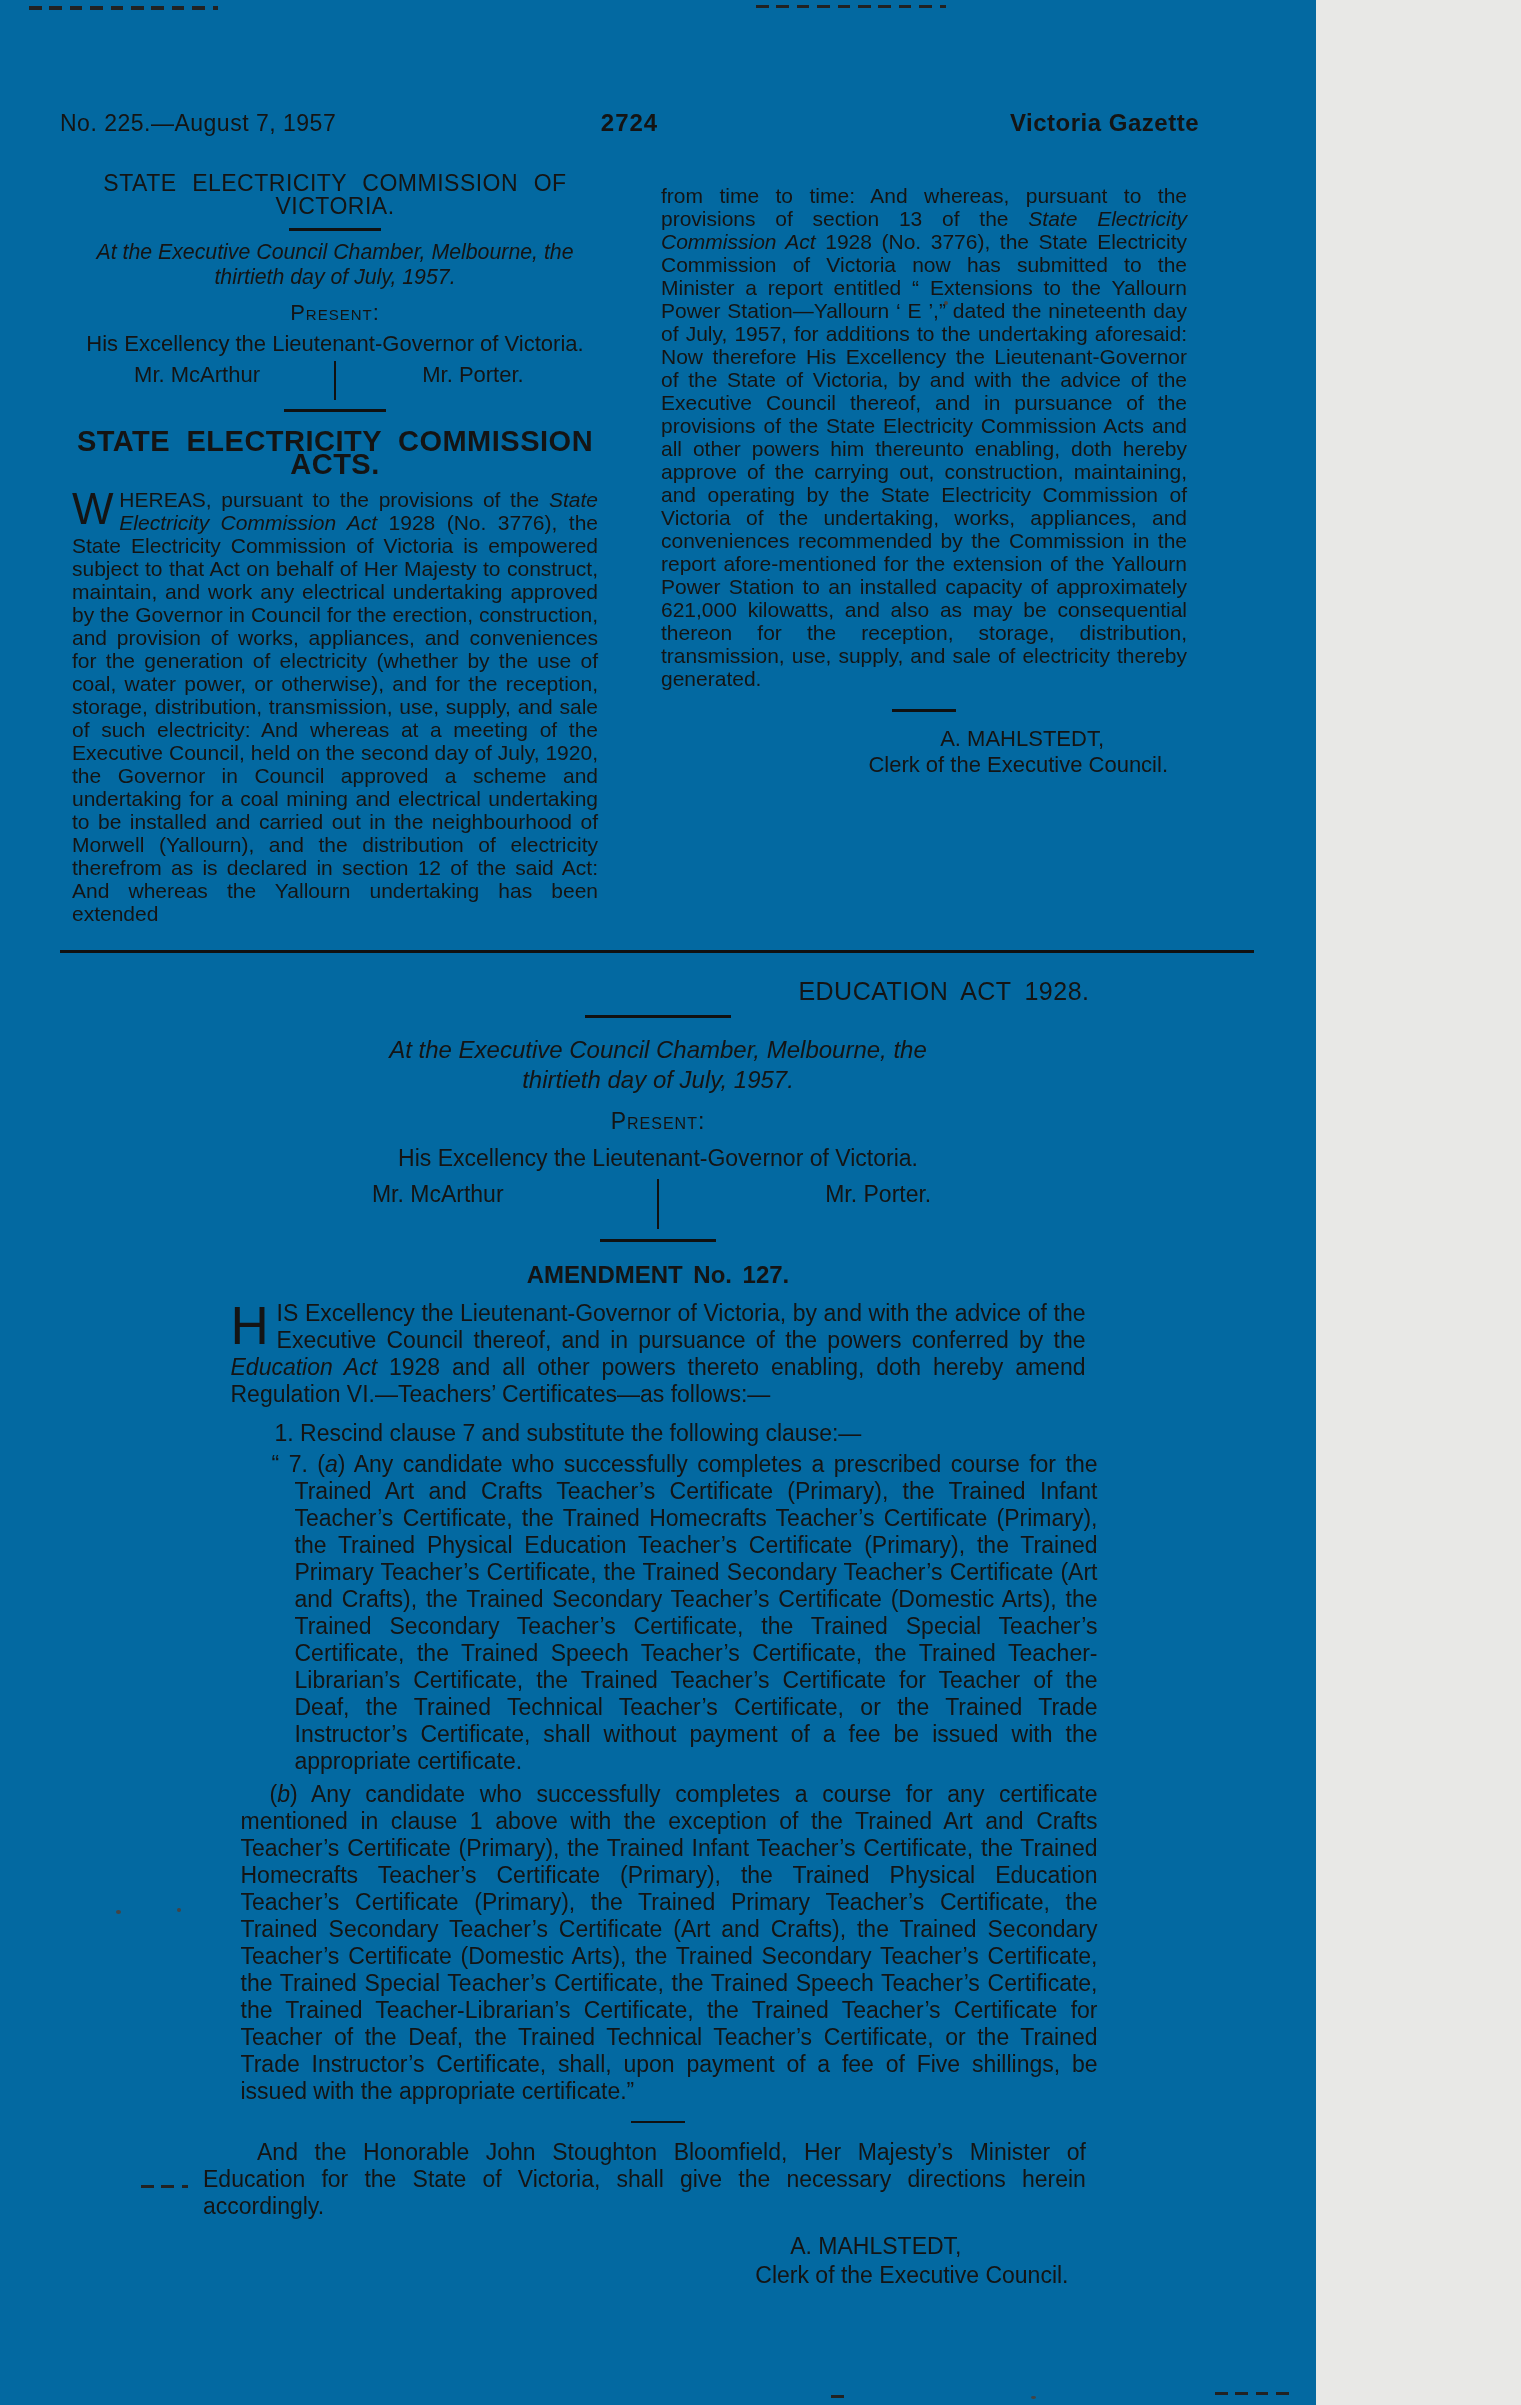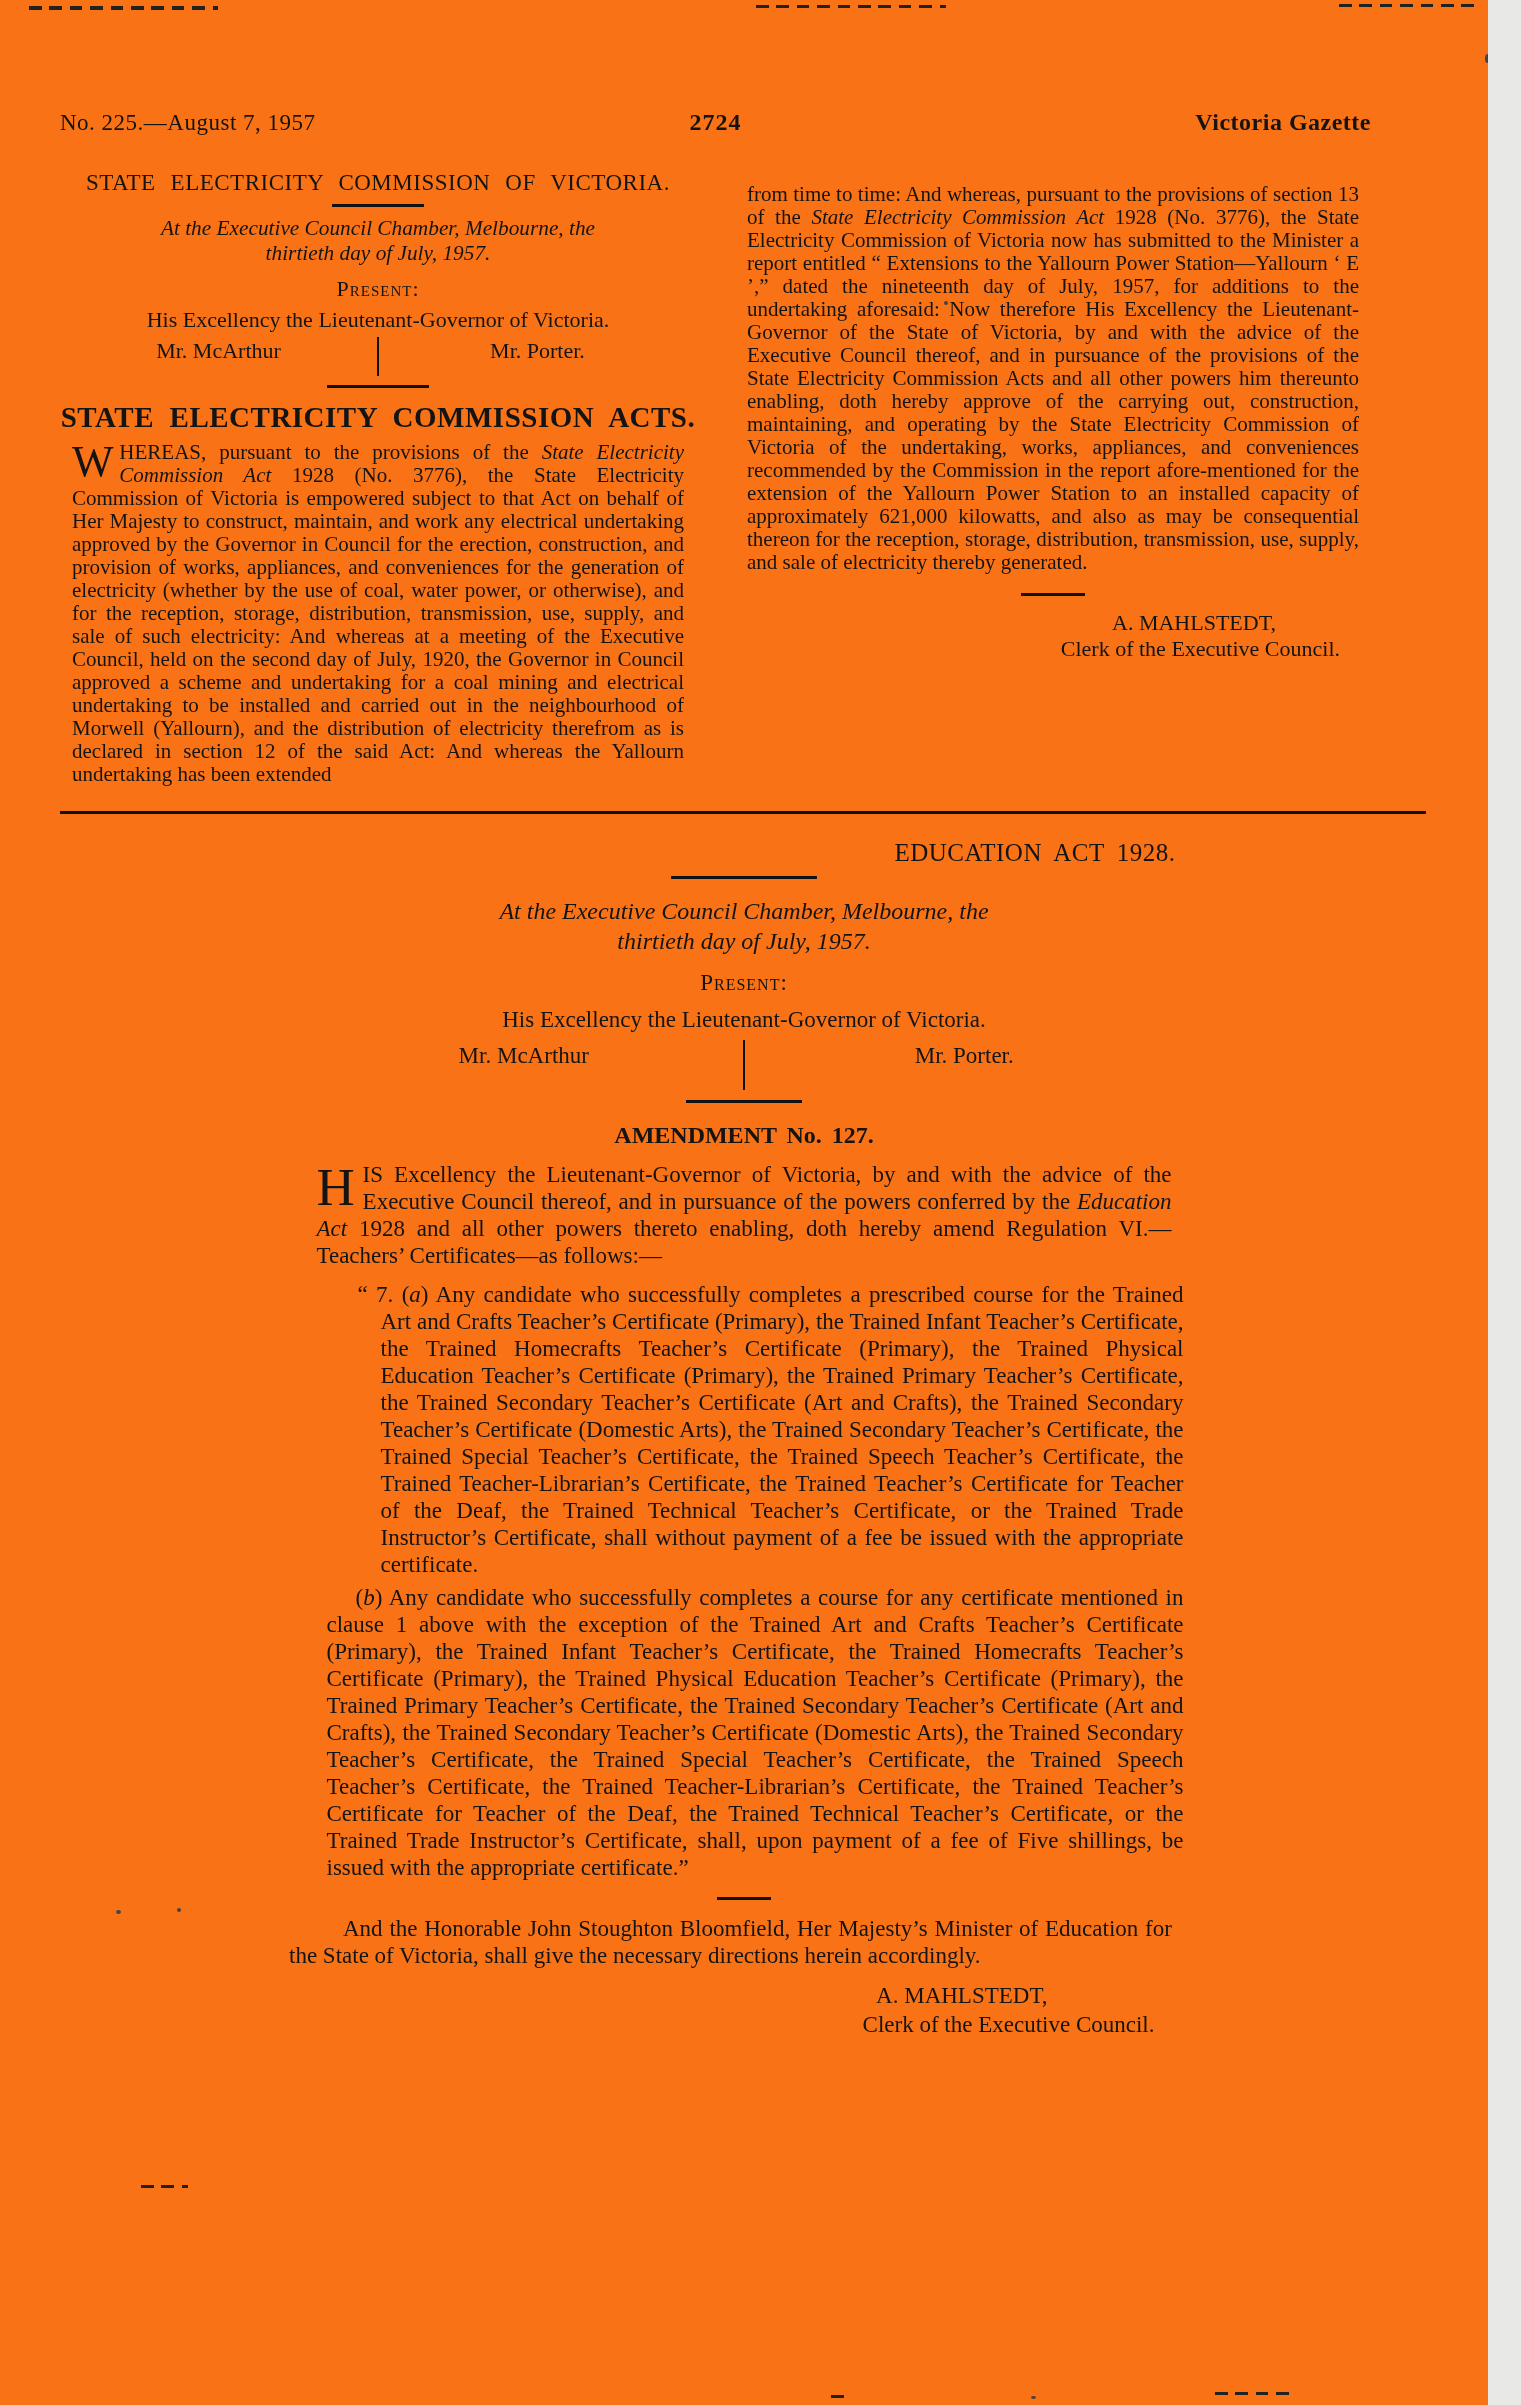--- a/index.html
+++ b/index.html
@@ -1,21 +1,21 @@
 <!DOCTYPE html>
 <html><head>
 <meta charset="utf-8">
 <style>
   html,body{margin:0;padding:0;background:#e8e8e6;}
   .page{
     position:relative;
-    width:1488px;height:2406px;
-    background:#f97316;
+    width:1316px;height:2406px;
+    background:#0369a1;
     overflow:hidden;
-    font-family:Liberation Serif, serif;
+    font-family:Liberation Sans, sans-serif;
     color:#141414;
     -webkit-font-smoothing:antialiased;
   }
   
   .dash{position:absolute;background-image:repeating-linear-gradient(90deg,#222 0,#222 12.6px,transparent 12.6px,transparent 20.4px);}
   .speck{position:absolute;background:#444;border-radius:50%;}
   
   .header{
     display:grid;grid-template-columns:1fr auto 1fr;align-items:baseline;
     padding:109px 117px 0 60px;
@@ -159,20 +159,21 @@
     <div class="names-row">
       <span class="n">Mr. McArthur</span>
       <span class="vbar h52"></span>
       <span class="n">Mr. Porter.</span>
     </div>
     <div class="rule-short w120"></div>
     <h3 class="amendment-title">AMENDMENT No. 127.</h3>
     <p class="body-p">
       <span class="dropcap">H</span><span>IS Excellency the Lieutenant-Governor of Victoria, by and with the advice of the Executive Council thereof, and in pursuance of the powers conferred by the </span><span class="it">Education Act</span><span> 1928 and all other powers thereto enabling, doth hereby amend Regulation VI.—Teachers’ Certificates—as follows:—</span>
     </p>
+    <p class="rescind">1. Rescind clause 7 and substitute the following clause:—</p>
     <p class="clause clause-a">
       <span>“ 7. (</span><span class="it">a</span><span>)  Any candidate who successfully completes a prescribed course for the Trained Art and Crafts Teacher’s Certificate (Primary), the Trained Infant Teacher’s Certificate, the Trained Homecrafts Teacher’s Certificate (Primary), the Trained Physical Education Teacher’s Certificate (Primary), the Trained Primary Teacher’s Certificate, the Trained Secondary Teacher’s Certificate (Art and Crafts), the Trained Secondary Teacher’s Certificate (Domestic Arts), the Trained Secondary Teacher’s Certificate, the Trained Special Teacher’s Certificate, the Trained Speech Teacher’s Certificate, the Trained Teacher-Librarian’s Certificate, the Trained Teacher’s Certificate for Teacher of the Deaf, the Trained Technical Teacher’s Certificate, or the Trained Trade Instructor’s Certificate, shall without payment of a fee be issued with the appropriate certificate.</span>
     </p>
     <p class="clause clause-b">
       <span>(</span><span class="it">b</span><span>)  Any candidate who successfully completes a course for any certificate mentioned in clause 1 above with the exception of the Trained Art and Crafts Teacher’s Certificate (Primary), the Trained Infant Teacher’s Certificate, the Trained Homecrafts Teacher’s Certificate (Primary), the Trained Physical Education Teacher’s Certificate (Primary), the Trained Primary Teacher’s Certificate, the Trained Secondary Teacher’s Certificate (Art and Crafts), the Trained Secondary Teacher’s Certificate (Domestic Arts), the Trained Secondary Teacher’s Certificate, the Trained Special Teacher’s Certificate, the Trained Speech Teacher’s Certificate, the Trained Teacher-Librarian’s Certificate, the Trained Teacher’s Certificate for Teacher of the Deaf, the Trained Technical Teacher’s Certificate, or the Trained Trade Instructor’s Certificate, shall, upon payment of a fee of Five shillings, be issued with the appropriate certificate.”</span>
     </p>
     <div class="end-rule"></div>
     <p class="bloomfield">And the Honorable John Stoughton Bloomfield, Her Majesty’s Minister of Education for the State of Victoria, shall give the necessary directions herein accordingly.</p>
     <div class="sig">
       <div class="sig-name">A. MAHLSTEDT,</div>

